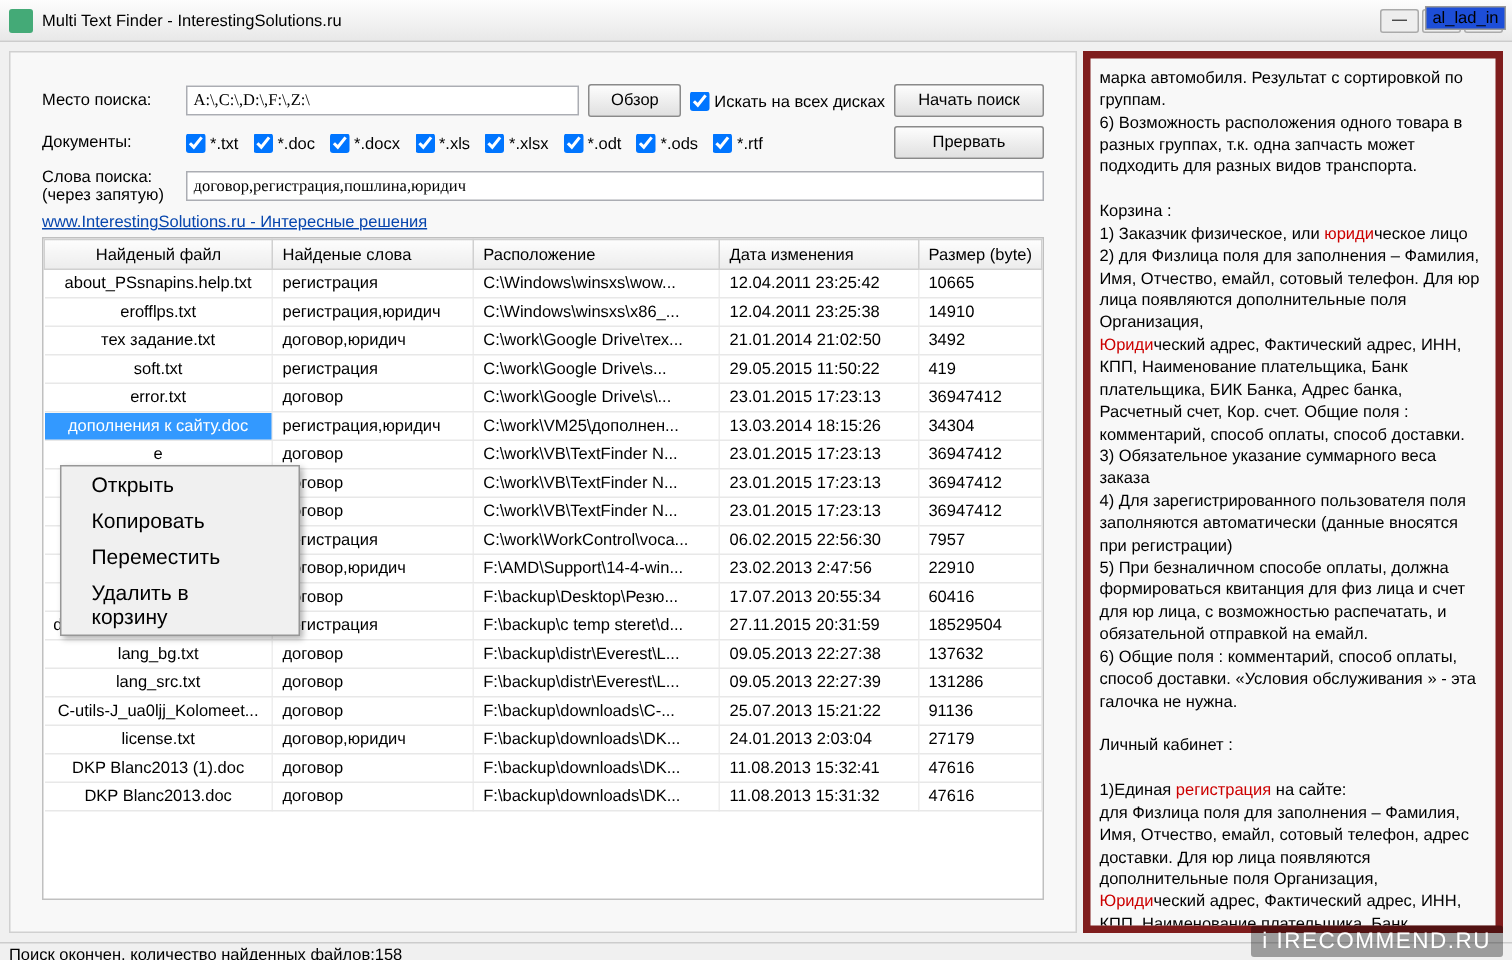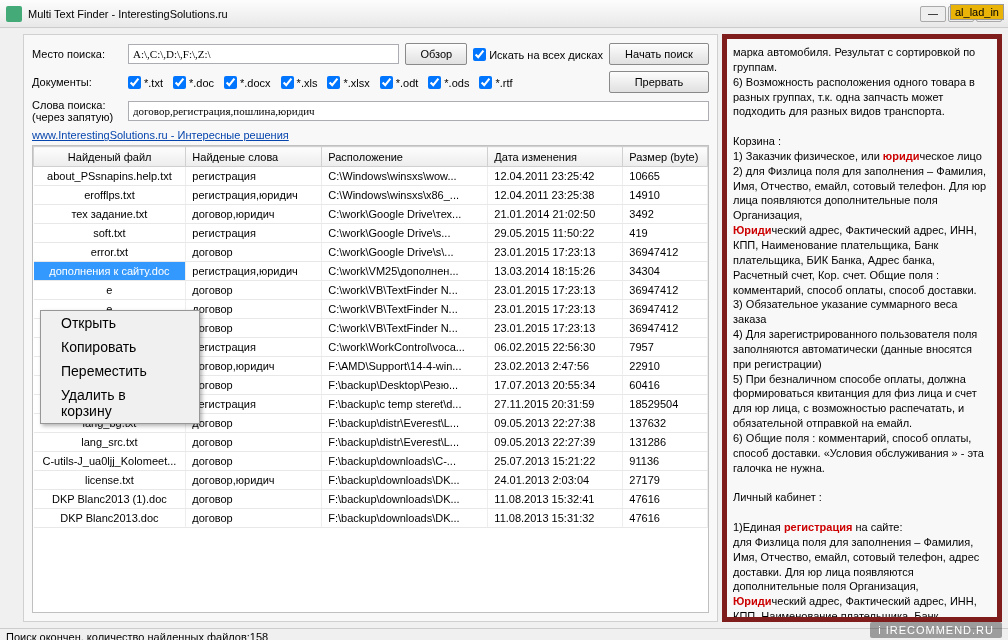--- a/index.html
+++ b/index.html
@@ -2,41 +2,41 @@
 <html><head>
 <meta charset="utf-8">
 <style>
 * { box-sizing: border-box; margin: 0; padding: 0; }
 body { font-family: "Segoe UI", Tahoma, sans-serif; font-size: 11px; background: #f0f0f0; color: #000; width: 1008px; height: 640px; overflow: hidden; position: relative; }
 .titlebar { height: 28px; background: linear-gradient(#fdfdfd, #e8e8e8); border-bottom: 1px solid #ccc; display: flex; align-items: center; padding: 0 6px; }
 .titlebar .icon { width: 16px; height: 16px; margin-right: 6px; background: #4a7; border-radius: 2px; }
 .titlebar .title { flex: 1; }
 .titlebar .btns { display: flex; gap: 2px; }
 .titlebar .wb { width: 26px; height: 16px; border: 1px solid #aaa; background: #eee; border-radius: 2px; font-size: 10px; text-align: center; line-height: 14px; }
-.float-tag { position: absolute; top: 4px; right: 4px; background: #eab308; border: 1px solid #999; padding: 1px 4px; font-size: 11px; }
+.float-tag { position: absolute; top: 4px; right: 4px; background: #1d4ed8; border: 1px solid #999; padding: 1px 4px; font-size: 11px; }
 .main { display: flex; height: 600px; padding: 6px; gap: 4px; }
-.left { flex: 1; border: 1px solid #d0d0d0; background: #f8f8f8; padding: 8px; display: flex; flex-direction: column; margin-left: 17px; }
+.left { flex: 1; border: 1px solid #d0d0d0; background: #f8f8f8; padding: 21px; display: flex; flex-direction: column; }
 .right { width: 280px; border: 5px solid #7f1d1d; background: #f8f8f8; padding: 6px; overflow: hidden; font-size: 11px; line-height: 1.35; }
-.right .hl { color: #c00; font-weight: bold; }
+.right .hl { color: #c00; font-weight: normal; }
 .row { display: flex; align-items: center; gap: 6px; margin-bottom: 6px; }
 .lbl { width: 90px; text-align: left; }
 .input { border: 1px solid #abadb3; background: #fff; padding: 2px 4px; height: 20px; font-size: 11px; font-family: Liberation Serif, serif; }
 .btn { border: 1px solid #8a8a8a; background: linear-gradient(#fdfdfd,#e0e0e0); padding: 2px 14px; height: 22px; font-size: 11px; border-radius: 2px; cursor: default; }
 .chk { display: flex; align-items: flex-end; gap: 3px; }
 .chk input { width: 13px; height: 13px; }
 .link { color: #0645ad; text-decoration: underline; cursor: pointer; }
 .table-wrap { flex: 1; border: 1px solid #c0c0c0; background: #fff; margin-top: 4px; overflow: auto; position: relative; }
 table { width: 100%; border-collapse: collapse; font-size: 11px; }
 th { text-align: left; background: linear-gradient(#fdfdfd,#ececec); border: 1px solid #d0d0d0; padding: 3px 6px; font-weight: normal; height: 20px; }
 td { border-bottom: 1px solid #e8e8e8; border-right: 1px solid #eee; padding: 2px 6px; height: 19px; white-space: nowrap; overflow: hidden; text-overflow: ellipsis; }
 tr.sel td:first-child { background: #3399ff; color: #fff; }
 .ctx { position: absolute; left: 40px; top: 310px; width: 160px; background: #f0f0f0; border: 1px solid #979797; box-shadow: 2px 2px 4px rgba(0,0,0,.3); z-index: 10; }
 .ctx .mi { padding: 4px 20px; font-size: 14px; }
 .status { border-top: 1px solid #ccc; padding: 2px 6px; font-size: 11px; background: #f0f0f0; }
-.watermark { position: absolute; bottom: 2px; right: 6px; color: #fff; background: rgba(0,0,0,.35); padding: 2px 8px; font-size: 11px; border-radius: 2px; font-family: Arial; letter-spacing: 1px; }
+.watermark { position: absolute; bottom: 2px; right: 6px; color: #fff; background: rgba(0,0,0,.35); padding: 2px 8px; font-size: 15px; border-radius: 2px; font-family: Arial; letter-spacing: 1px; }
 .col0 { width: 150px; text-align: center; } .col1 { width: 140px; } .col2 { width: 170px; } .col3 { width: 140px; } .col4 { width: 90px; }
 .rtbtns { display: flex; flex-direction: column; gap: 4px; margin-left: auto; }
 </style>
 </head>
 <body>
 
 <div class="titlebar">
   <div class="icon"></div>
   <div class="title">Multi Text Finder - InterestingSolutions.ru</div>
   <div class="btns">

